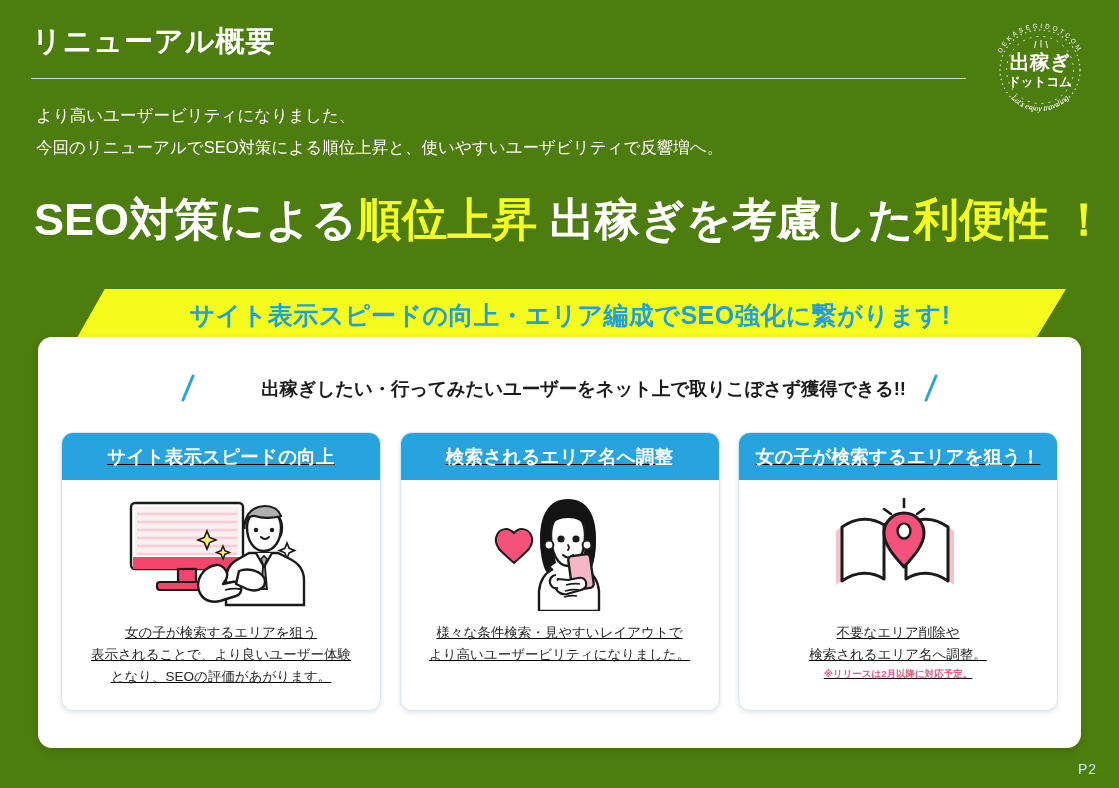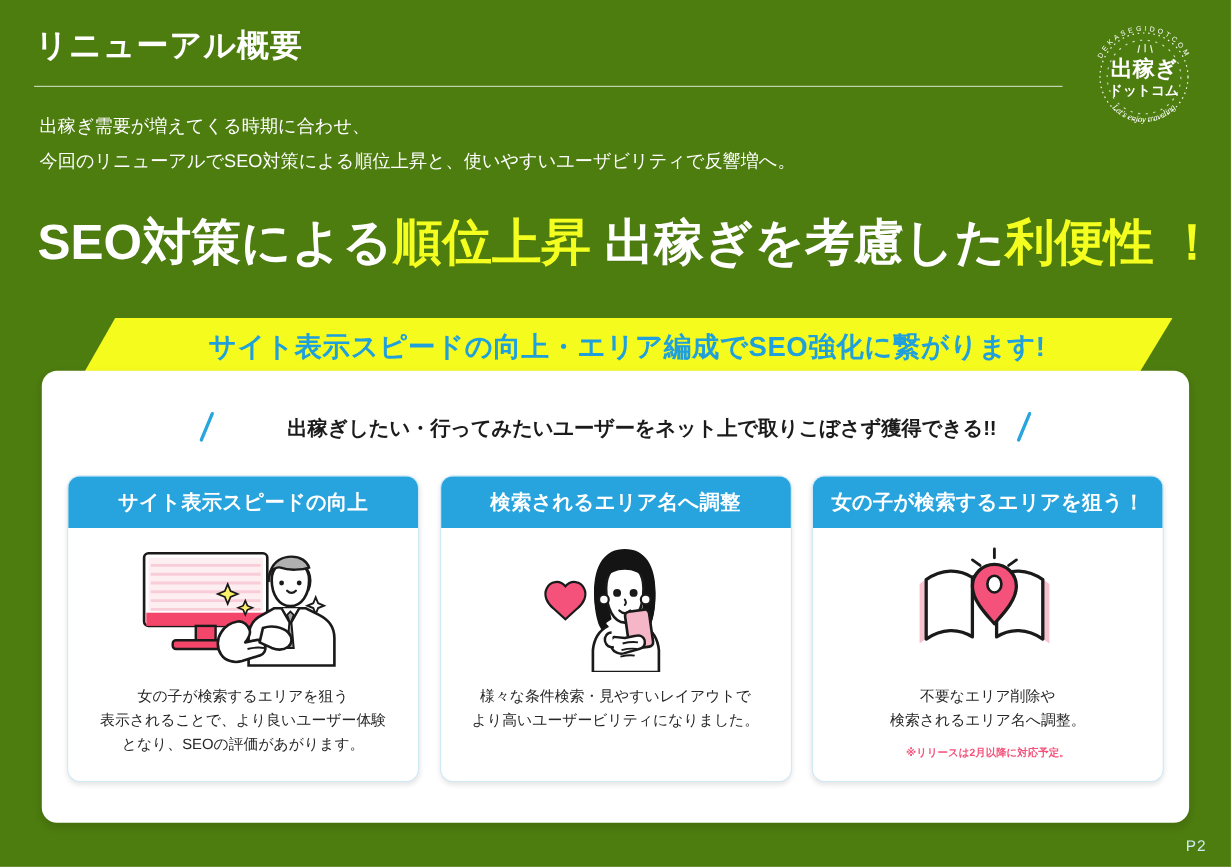--- a/index.html
+++ b/index.html
@@ -86,21 +86,21 @@
   .slash svg { display:block; }
   #panel-headline {
     font-size:18.5px; font-weight:bold; color:#1b1b1b;
     white-space:nowrap; letter-spacing:-.2px;margin-left:48px;
   }
 
   
   #cards {
     position:absolute; left:23px; top:95px;
     width:997px; height:279px;
-    display:flex; justify-content:space-between;
+    display:flex; justify-content:space-between;text-decoration:underline;
   }
   .card {
     width:320px; height:279px;
     background:#ffffff;
     border:1px solid #cfe9f7;
     border-radius:12px;
     box-shadow:0 2px 5px rgba(0,0,0,.10);
     overflow:hidden;
     display:flex; flex-direction:column;
   }
@@ -117,21 +117,21 @@
     padding:12px 8px 8px;
   }
   .card-illus { height:120px; display:flex; align-items:center; justify-content:center; }
   .card-illus svg { display:block; }
   .card-text {
     margin-top:10px;
     font-size:13.5px; line-height:1.62; color:#262626;
     text-align:center; white-space:pre-line;
   }
   .card-note {
-    margin-top:12px;
+    margin-top:2px;
     font-size:9.5px; font-weight:bold; color:#f4527a;
     text-align:center; white-space:nowrap;
   }
 
   
   #page-number {
     position:absolute; right:22px; bottom:11px;
     font-size:14px; color:#cfeaf8; letter-spacing:1px;
   }
 </style>
@@ -166,21 +166,21 @@
       <text x="59" y="61" text-anchor="middle" font-size="20" font-weight="bold" fill="#ffffff" font-family="'DejaVu Sans',sans-serif">出稼ぎ</text>
       <text x="59" y="78" text-anchor="middle" font-size="12.5" font-weight="bold" fill="#ffffff" font-family="'DejaVu Sans',sans-serif">ドットコム</text>
 
       <text font-size="8" fill="#ffffff" font-style="italic" font-family="'Liberation Serif',serif">
         <textPath href="#arcBot" startOffset="50%" text-anchor="middle">Let's enjoy traveling</textPath>
       </text>
     </svg>
   </div>
 
   <div id="lead">
-    <div>出稼ぎ需要が増えてくる時期に合わせ、</div>
+    <div>より高いユーザービリティになりました、</div>
     <div>今回のリニューアルでSEO対策による順位上昇と、使いやすいユーザビリティで反響増へ。</div>
   </div>
 
   <div id="yellow-banner">
     <div id="yellow-banner-text">サイト表示スピードの向上・エリア編成でSEO強化に繋がります!</div>
   </div>
 
   <div id="headline"><span>SEO対策による</span><span class="hl">順位上昇</span><span> 出稼ぎを考慮した</span><span class="hl">利便性 ！</span></div>
 
   <div id="white-panel">

